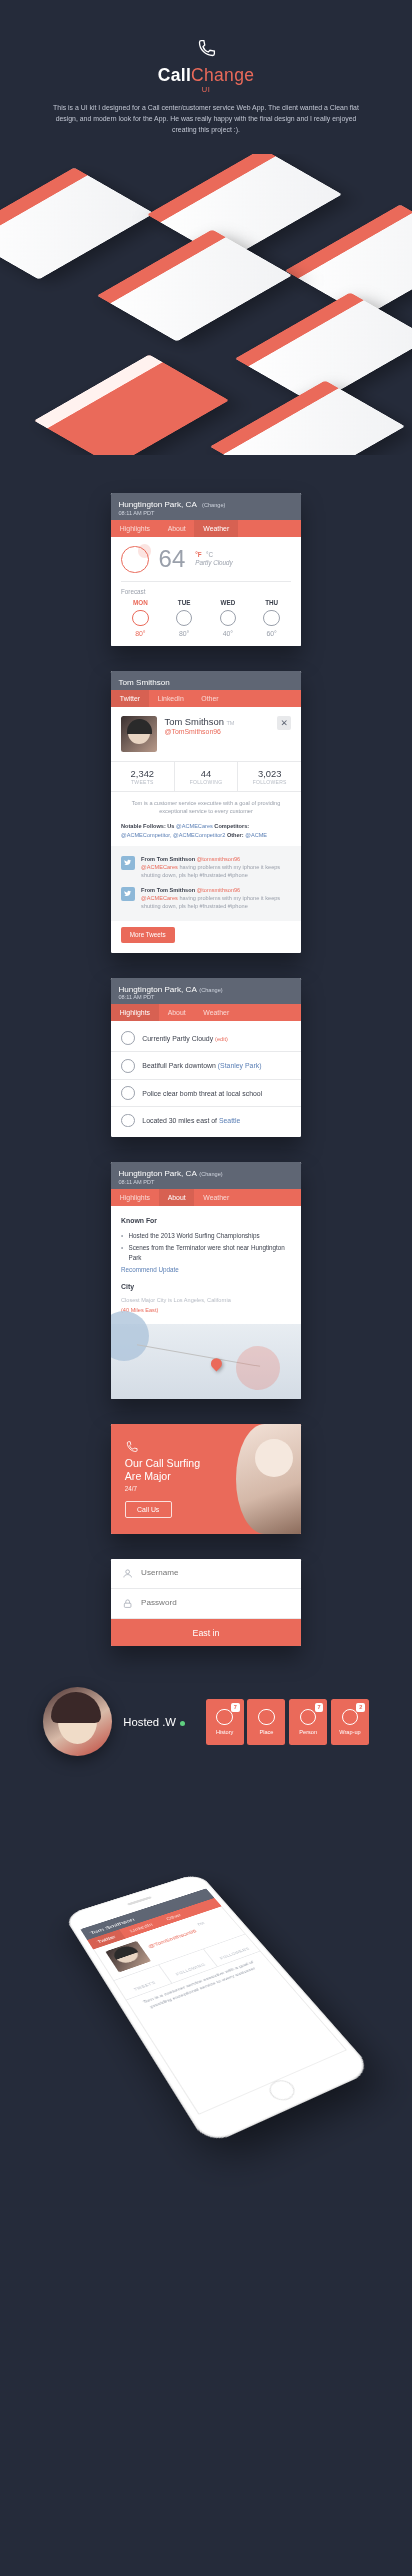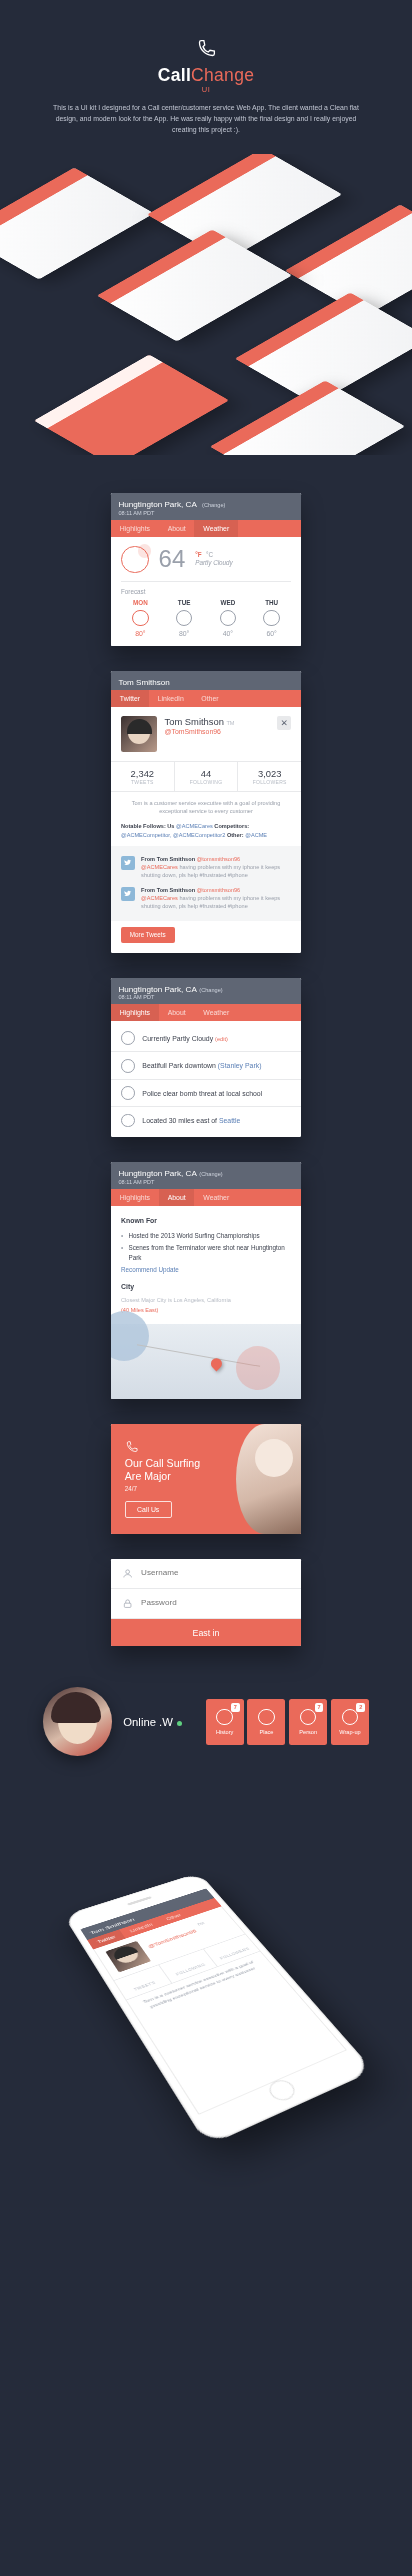--- a/index.html
+++ b/index.html
@@ -403,21 +403,21 @@
           </svg>
     </div>
     <input type="password" placeholder="Password" style="">
   </div>
   <div class="signin">East in</div>
 </div>
 
 <div class="agent-bar">
   <div class="agent-photo"></div>
   <div class="agent-name">
-    <span class="n">Online .W</span><span class="dot"></span>
+    <span class="n">Hosted .W</span><span class="dot"></span>
   </div>
   <div class="agent-tools">
     <div class="tool">
       <div class="badge">7</div>
       <div class="ti"></div>
       <div class="tl">History</div>
     </div>
     <div class="tool">
       <div class="ti"></div>
       <div class="tl">Place</div>

